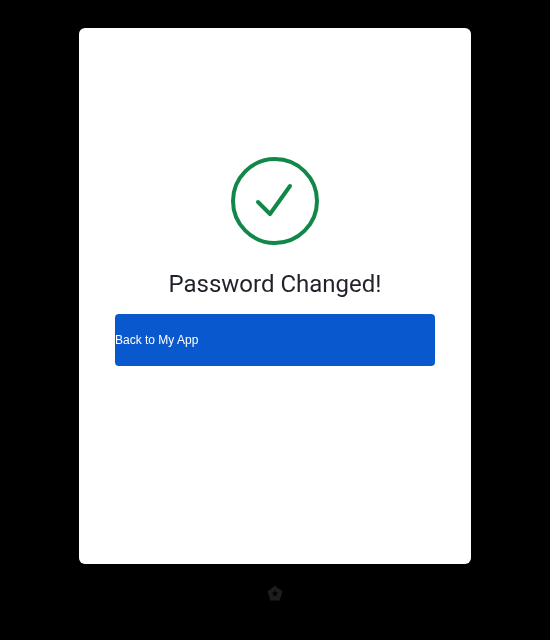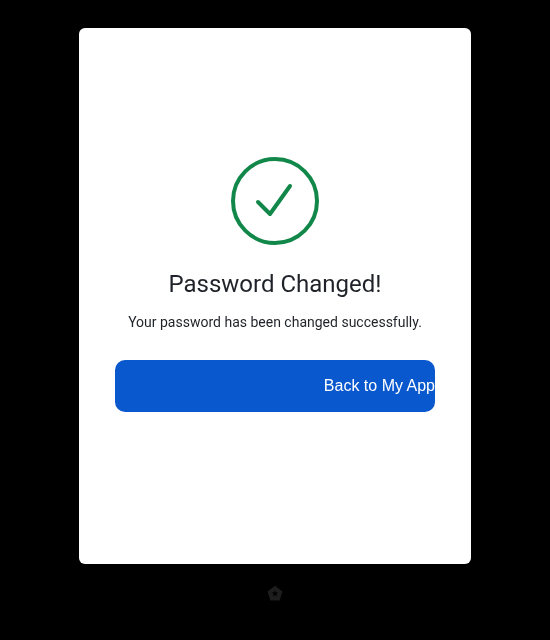--- a/index.html
+++ b/index.html
@@ -47,26 +47,26 @@
       color: #1f2329;
       margin-bottom: 30px;
       text-align: center;
     }
     .back-button {
       width: 320px;
       height: 52px;
       background: #0a58ce;
       color: #ffffff;
       border: none;
-      border-radius: 10px;
-      font-size: 16px;
+      border-radius: 4px;
+      font-size: 12px;
       cursor: pointer;
       display: flex;
       align-items: center;
-      justify-content: flex-end;
+      justify-content: flex-start;
     }
     .footer-logo {
       position: absolute;
       top: 585px;
       left: 50%;
       transform: translateX(-50%);
       width: 18px;
       height: 18px;
       opacity: 0.35;
     }
@@ -75,21 +75,20 @@
 <body>
 
 <div class="card">
   <div class="success-icon">
     <svg viewBox="0 0 90 90" xmlns="http://www.w3.org/2000/svg">
       <circle cx="45" cy="45" r="42" fill="none" stroke="#118849" stroke-width="4"></circle>
       <path d="M 28 46 L 40 58 L 60 30" fill="none" stroke="#118849" stroke-width="4" stroke-linecap="round" stroke-linejoin="round"></path>
     </svg>
   </div>
   <h1 class="title">Password Changed!</h1>
-  <p class="subtitle">Your password has been changed successfully.</p>
   <button class="back-button">
     <span>Back to My App</span>
   </button>
 </div>
 
 <div class="footer-logo">
   <svg viewBox="0 0 24 24" xmlns="http://www.w3.org/2000/svg">
     <path fill="#555555" d="M12 1 L22 8.5 L18.2 20.5 L5.8 20.5 L2 8.5 Z"></path>
     <path fill="#000000" d="M12 6.5 L13.1 9.9 L16.7 9.9 L13.8 12 L14.9 15.4 L12 13.3 L9.1 15.4 L10.2 12 L7.3 9.9 L10.9 9.9 Z"></path>
   </svg>

